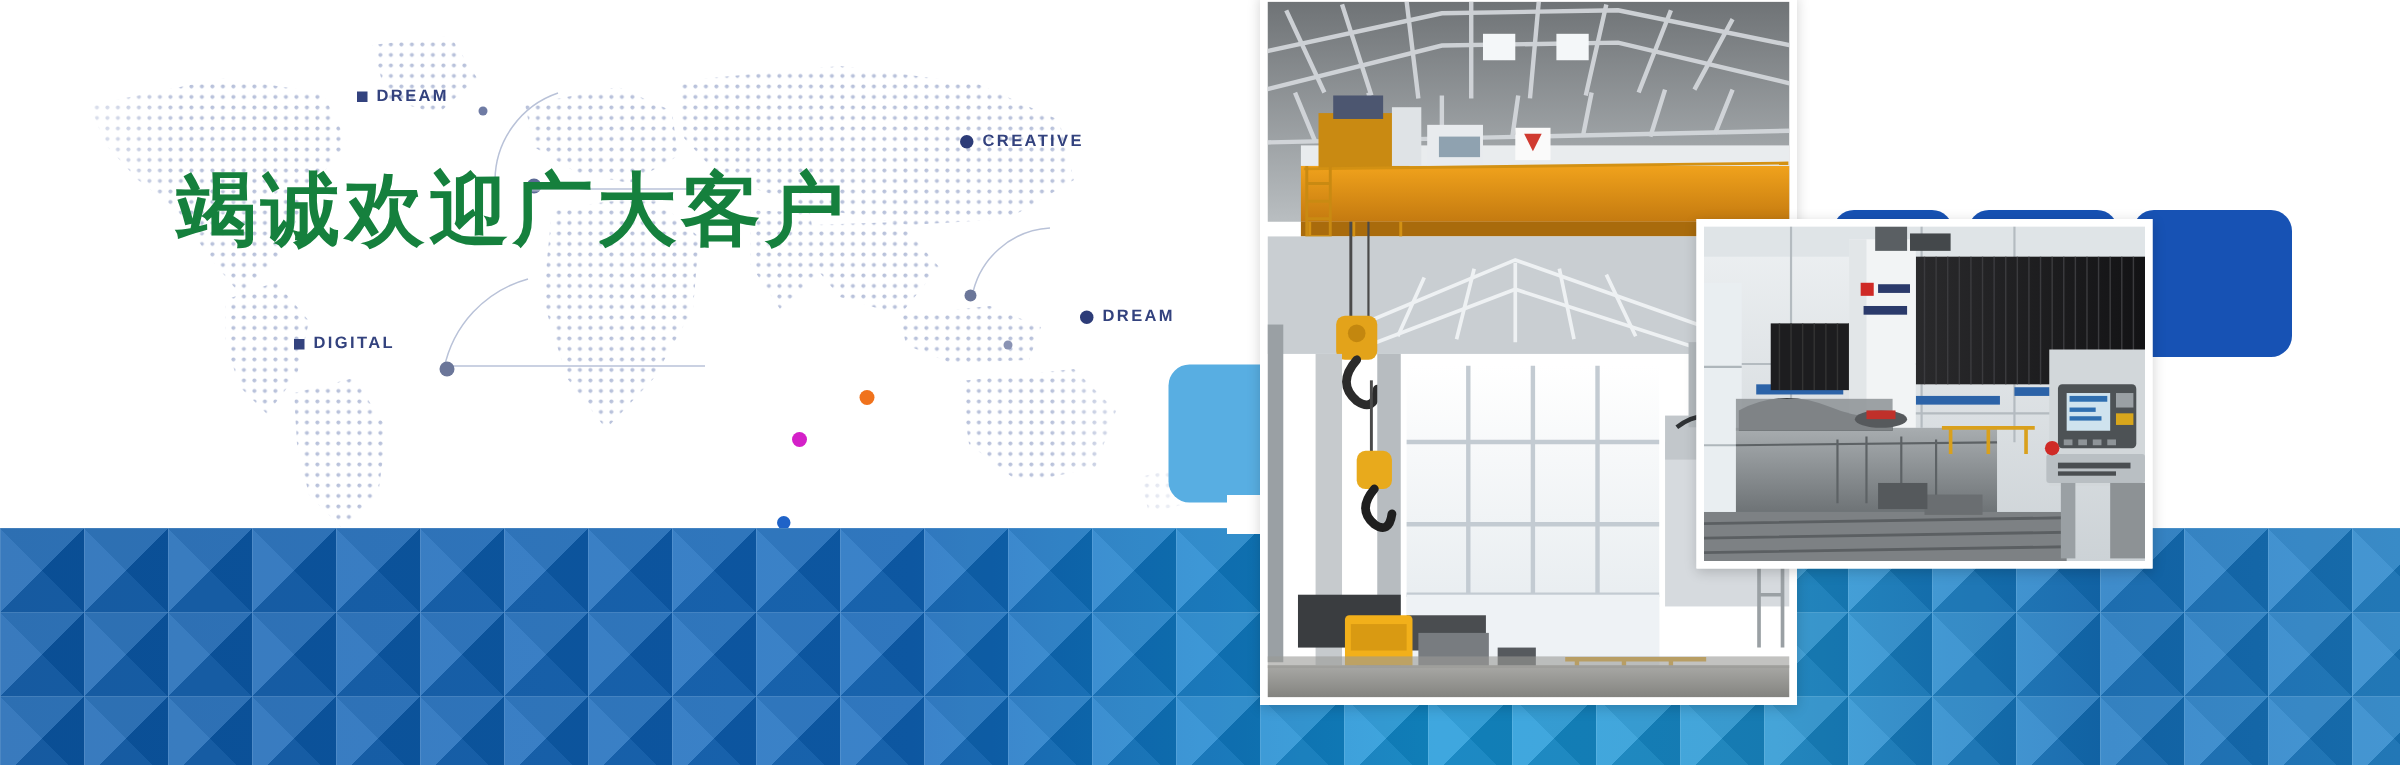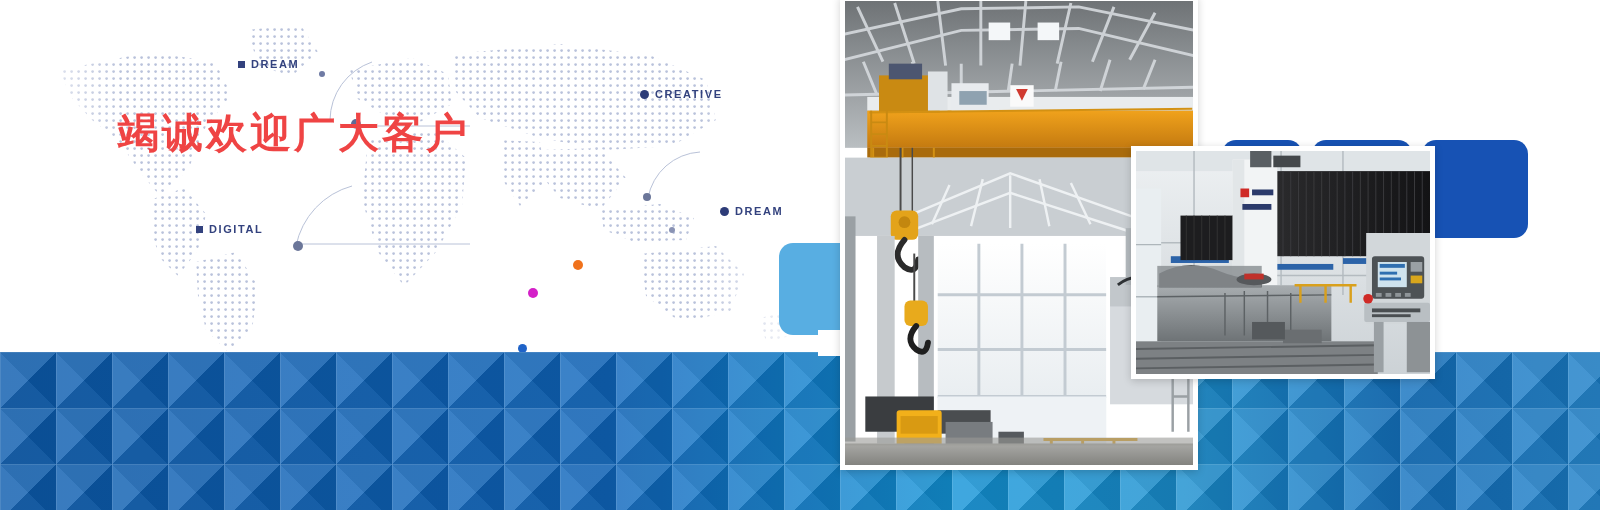--- a/index.html
+++ b/index.html
@@ -42,23 +42,23 @@
   .lbl-global{left:238px;  top:58px;}
   .lbl-creative{left:640px;top:88px;text-align:right;}
   .lbl-digital{left:196px; top:223px;}
   .lbl-dream{left:672px;  top:205px;padding-left:48px;}
 
   
   .headline{
     position:absolute;
     left:118px; top:108px;
     width:640px;
-    color:#ef4444;
+    color:#15803d;
     font-family:"Liberation Serif", serif;
-    font-size:41px;
+    font-size:53px;
     font-weight:bold;
     line-height:1.25;
     letter-spacing:3px;
     text-shadow:0 1px 0 rgba(255,255,255,.4);
     pointer-events:none;
   }
   .headline .l1{display:block;}
   .headline .l2{display:block;padding-left:200px;}
 
   

